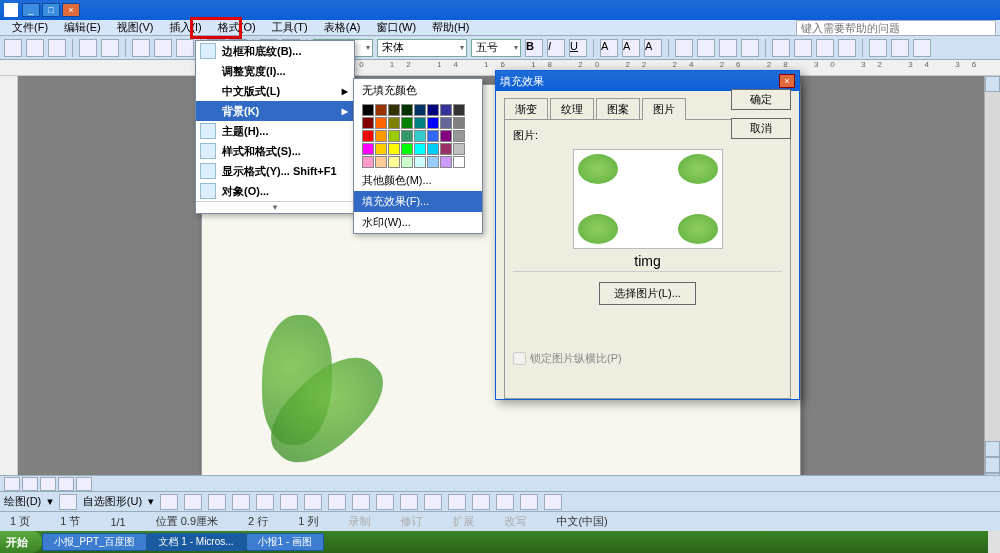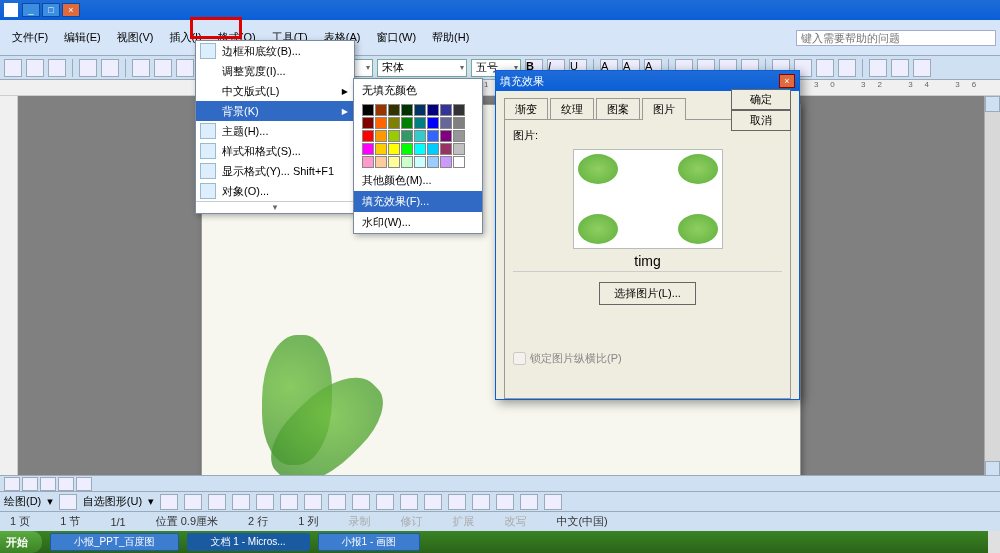--- a/index.html
+++ b/index.html
@@ -5,21 +5,21 @@
 * { margin:0; padding:0; box-sizing:border-box; font-family:"Microsoft YaHei","SimSun",Tahoma,sans-serif; font-size:11px; }
 body { width:1000px; height:553px; background:#e0e0e0; overflow:hidden; position:relative; }
 
 .titlebar { height:20px; background:linear-gradient(#1e6cd7,#0a5ed7); color:#fff; display:flex; align-items:center; padding:0 4px; }
 .titlebar .icon { width:14px; height:14px; background:#fff; margin-right:4px; display:inline-block; }
 .titlebar .t { flex:1; font-weight:bold; }
 .winbtns { display:flex; gap:2px; }
 .winbtns span { width:18px; height:14px; background:#3c8fe0; border:1px solid #0a4aa0; display:flex; align-items:center; justify-content:center; color:#fff; font-size:9px;}
 .winbtns .close{background:#e06a3c;}
 
-.menubar { height:36px; background:#d6e6f8; display:flex; align-items:center; padding:0 4px; border-bottom:1px solid #9ab; position:relative;}
+.menubar { height:16px; background:#d6e6f8; display:flex; align-items:center; padding:0 4px; border-bottom:1px solid #9ab; position:relative;}
 .menubar .mitem { padding:2px 8px; cursor:default; }
 .menubar .help { color:#888; margin-left:auto; width:200px; border:1px solid #aac; background:#fff; padding:1px 4px;}
 .red-box { border:3px solid #e00000; position:absolute; pointer-events:none; }
 
 .toolbar { height:24px; background:#cfe0f2; display:flex; align-items:center; padding:0 4px; gap:4px; border-bottom:1px solid #9ab;}
 .toolbar .btn { width:18px; height:18px; background:#eef; border:1px solid #9ab; display:inline-block;}
 .toolbar .sep{width:1px;height:18px;background:#9ab;margin:0 2px;}
 .toolbar .combo { height:18px; background:#fff; border:1px solid #7a9; padding:0 14px 0 4px; display:flex; align-items:center; position:relative;}
 .toolbar .combo:after{content:"▾"; position:absolute; right:2px; font-size:8px; color:#666;}
 
@@ -30,21 +30,21 @@
 .page{width:600px;height:820px;background:#f7f7f0;border:1px solid #999;box-shadow:2px 2px 6px rgba(0,0,0,0.3);position:relative;}
 .page .deco{position:absolute;width:70px;height:130px;border-radius:50% 40%;background:radial-gradient(circle at 40% 40%,#6fbf3f,#3f8f2f);opacity:0.8;}
 .page .d1{top:230px;left:60px;}
 .page .d2{top:260px;left:90px;transform:rotate(45deg);}
 .scrollbar-v{width:16px;background:#e8e8e8;border-left:1px solid #aaa;display:flex;flex-direction:column;}
 .scrollbar-v .arr{height:16px;background:#cfe0f2;border:1px solid #9ab;}
 .scrollbar-v .track{flex:1;background:#d8d8d8;}
 
 
 .dropdown { position:absolute; top:40px; left:195px; width:160px; background:#fff; border:1px solid #7a8aa0; box-shadow:2px 2px 6px rgba(0,0,0,0.3); z-index:10;}
-.dropdown .row { height:20px; display:flex; align-items:center; padding:0 6px 0 26px; position:relative;}
+.dropdown .row { height:20px; display:flex; align-items:center; padding:0 6px 0 26px; position:relative;font-weight:bold;}
 .dropdown .row .arr{position:absolute;right:6px;font-size:8px;}
 .dropdown .row .ico{position:absolute;left:4px;width:16px;height:16px;background:#def;border:1px solid #9bc;}
 .dropdown .row.hi{background:#316ac5;color:#fff;}
 .dropdown .expand{height:12px;text-align:center;font-size:9px;color:#666;border-top:1px solid #ccc;}
 
 
 .submenu { position:absolute; top:78px; left:353px; width:130px; background:#fff; border:1px solid #7a8aa0; box-shadow:2px 2px 6px rgba(0,0,0,0.3); z-index:12;}
 .submenu .hdr{padding:4px 8px;}
 .submenu .grid{display:grid;grid-template-columns:repeat(8,12px);gap:1px;padding:2px 8px;}
 .submenu .sw{width:12px;height:12px;border:1px solid #888;}
@@ -52,21 +52,21 @@
 .submenu .row.sel{background:#316ac5;color:#fff;}
 
 
 .dialog { position:absolute; top:70px; left:495px; width:305px; background:#efece0; border:1px solid #0a5ed7; z-index:15; box-shadow:3px 3px 10px rgba(0,0,0,0.4);}
 .dialog .dtitle{height:20px;background:linear-gradient(#1e6cd7,#0a5ed7);color:#fff;display:flex;align-items:center;padding:0 4px;}
 .dialog .dtitle .x{margin-left:auto;width:16px;height:14px;background:#e06a3c;border:1px solid #800;text-align:center;font-size:9px;line-height:12px;}
 .dialog .tabs{display:flex;padding:6px 8px 0;gap:2px;}
 .dialog .tab{padding:3px 10px;background:#efece0;border:1px solid #999;border-bottom:none;position:relative;top:1px;}
 .dialog .tab.active{background:#efece0;z-index:2;}
 .dialog .body{border:1px solid #999;margin:0 8px;padding:8px;background:#efece0;position:relative;height:280px;}
-.dialog .side{position:absolute;top:90px;right:-75px;width:70px;display:flex;flex-direction:column;}
+.dialog .side{position:absolute;top:90px;right:-75px;width:70px;display:flex;flex-direction:column;gap:8px;}
 .dialog .side-below{position:absolute;right:4px;top:290px;width:86px;}
 .dialog .btn{background:#efece0;border:1px solid #666;padding:2px 0;text-align:center;}
 .dialog .preview{width:150px;height:100px;margin:6px auto 4px;background:#fff;border:1px solid #bbb;position:relative;}
 .dialog .preview .leaf{position:absolute;width:40px;height:30px;background:radial-gradient(#8fcf5f,#5faf3f);border-radius:50%;}
 .dialog .preview .l1{top:4px;left:4px;}
 .dialog .preview .l2{top:4px;right:4px;}
 .dialog .preview .l3{bottom:4px;left:4px;}
 .dialog .preview .l4{bottom:4px;right:4px;}
 .dialog .fname{text-align:center;font-size:14px;margin-bottom:10px;border-bottom:1px solid #ccc;padding-bottom:2px;}
 .dialog .selbtn{display:block;margin:6px auto 10px;padding:3px 14px;background:#efece0;border:1px solid #666;}
@@ -82,21 +82,21 @@
 .bottombars{position:absolute;left:0;right:0;bottom:22px;}
 .viewbar{height:16px;background:#cfe0f2;border-top:1px solid #9ab;display:flex;align-items:center;padding:0 4px;gap:2px;}
 .viewbar .b{width:16px;height:14px;background:#eef;border:1px solid #9ab;}
 .drawbar{height:20px;background:#cfe0f2;border-top:1px solid #9ab;display:flex;align-items:center;padding:0 4px;gap:6px;}
 .drawbar .b{width:18px;height:16px;background:#eef;border:1px solid #9ab;}
 .statusbar{height:20px;background:#cfe0f2;border-top:1px solid #9ab;display:flex;align-items:center;padding:0 10px;gap:30px;color:#333;}
 .statusbar .dim{color:#aaa;}
 
 .taskbar{position:absolute;bottom:0;left:0;right:12px;height:22px;background:linear-gradient(#3a8324,#2a6318);display:flex;align-items:center;}
 .taskbar .start{height:100%;background:linear-gradient(#5aaa3f,#3a8324);color:#fff;padding:0 14px 0 6px;display:flex;align-items:center;font-weight:bold;border-radius:0 10px 10px 0;}
-.taskbar .titem{height:18px;background:#3d7dcf;color:#fff;margin-left:8px;padding:0 23px;display:flex;align-items:center;border:1px solid #1a5aa0;border-radius:2px;font-size:10px;}
+.taskbar .titem{height:18px;background:#3d7dcf;color:#fff;margin-left:0;padding:0 11px;display:flex;align-items:center;border:1px solid #1a5aa0;border-radius:2px;font-size:10px;}
 .taskbar .titem.active{background:#1a5aa0;}
 </style>
 </head>
 <body>
 
 
 
 
 <div class="titlebar">
   <span class="icon"></span>

